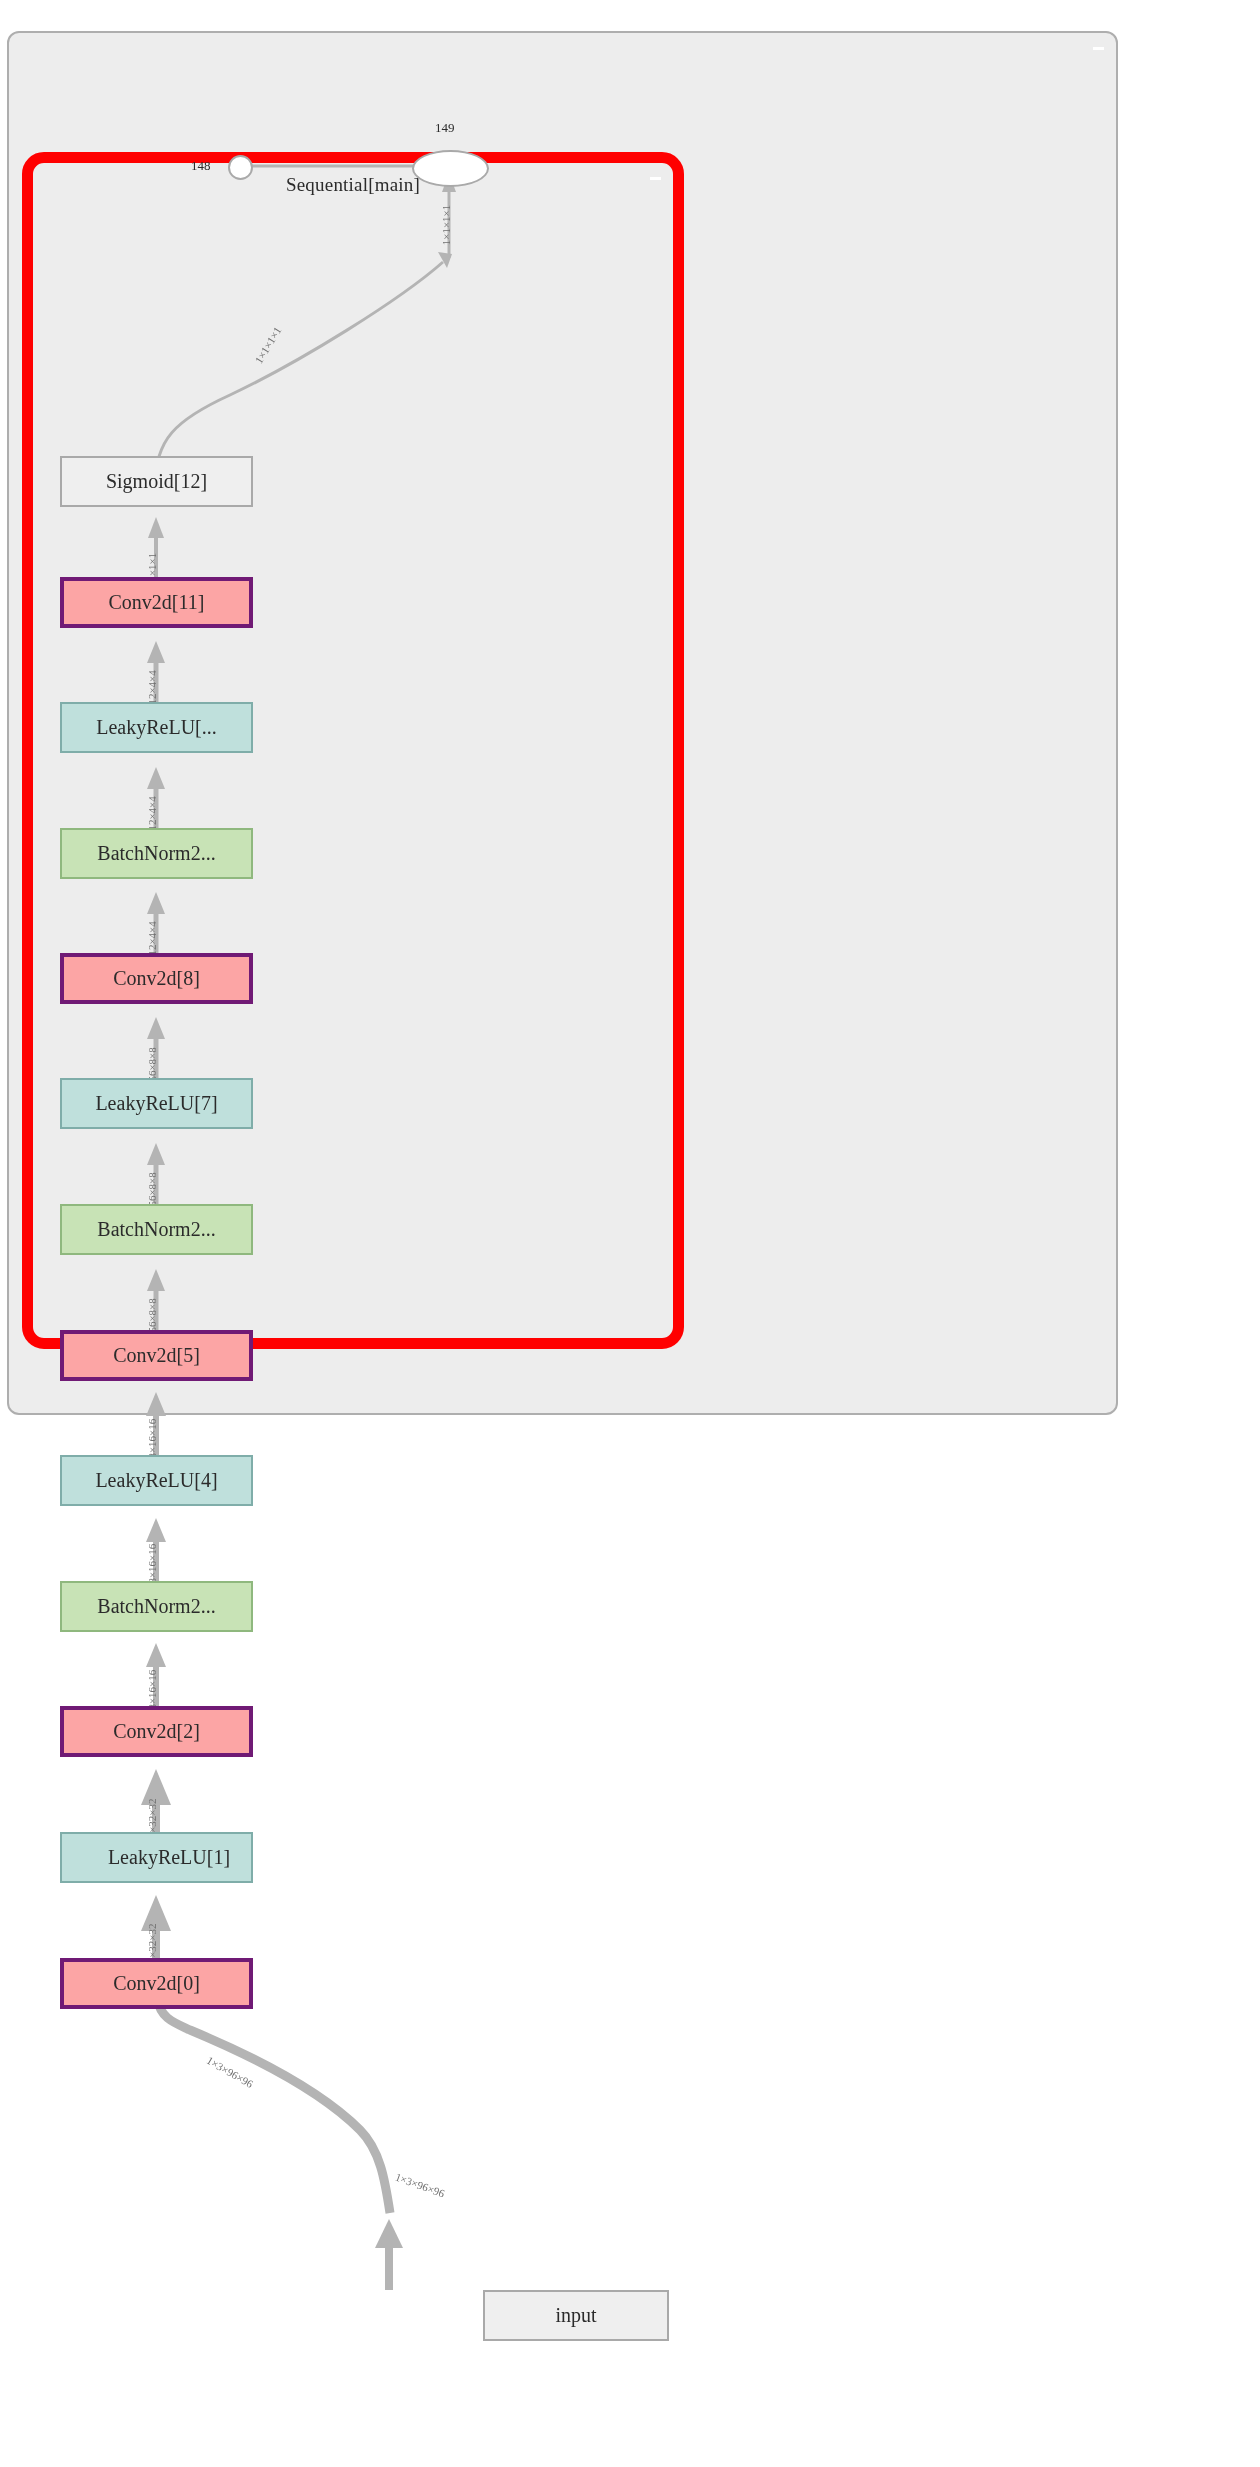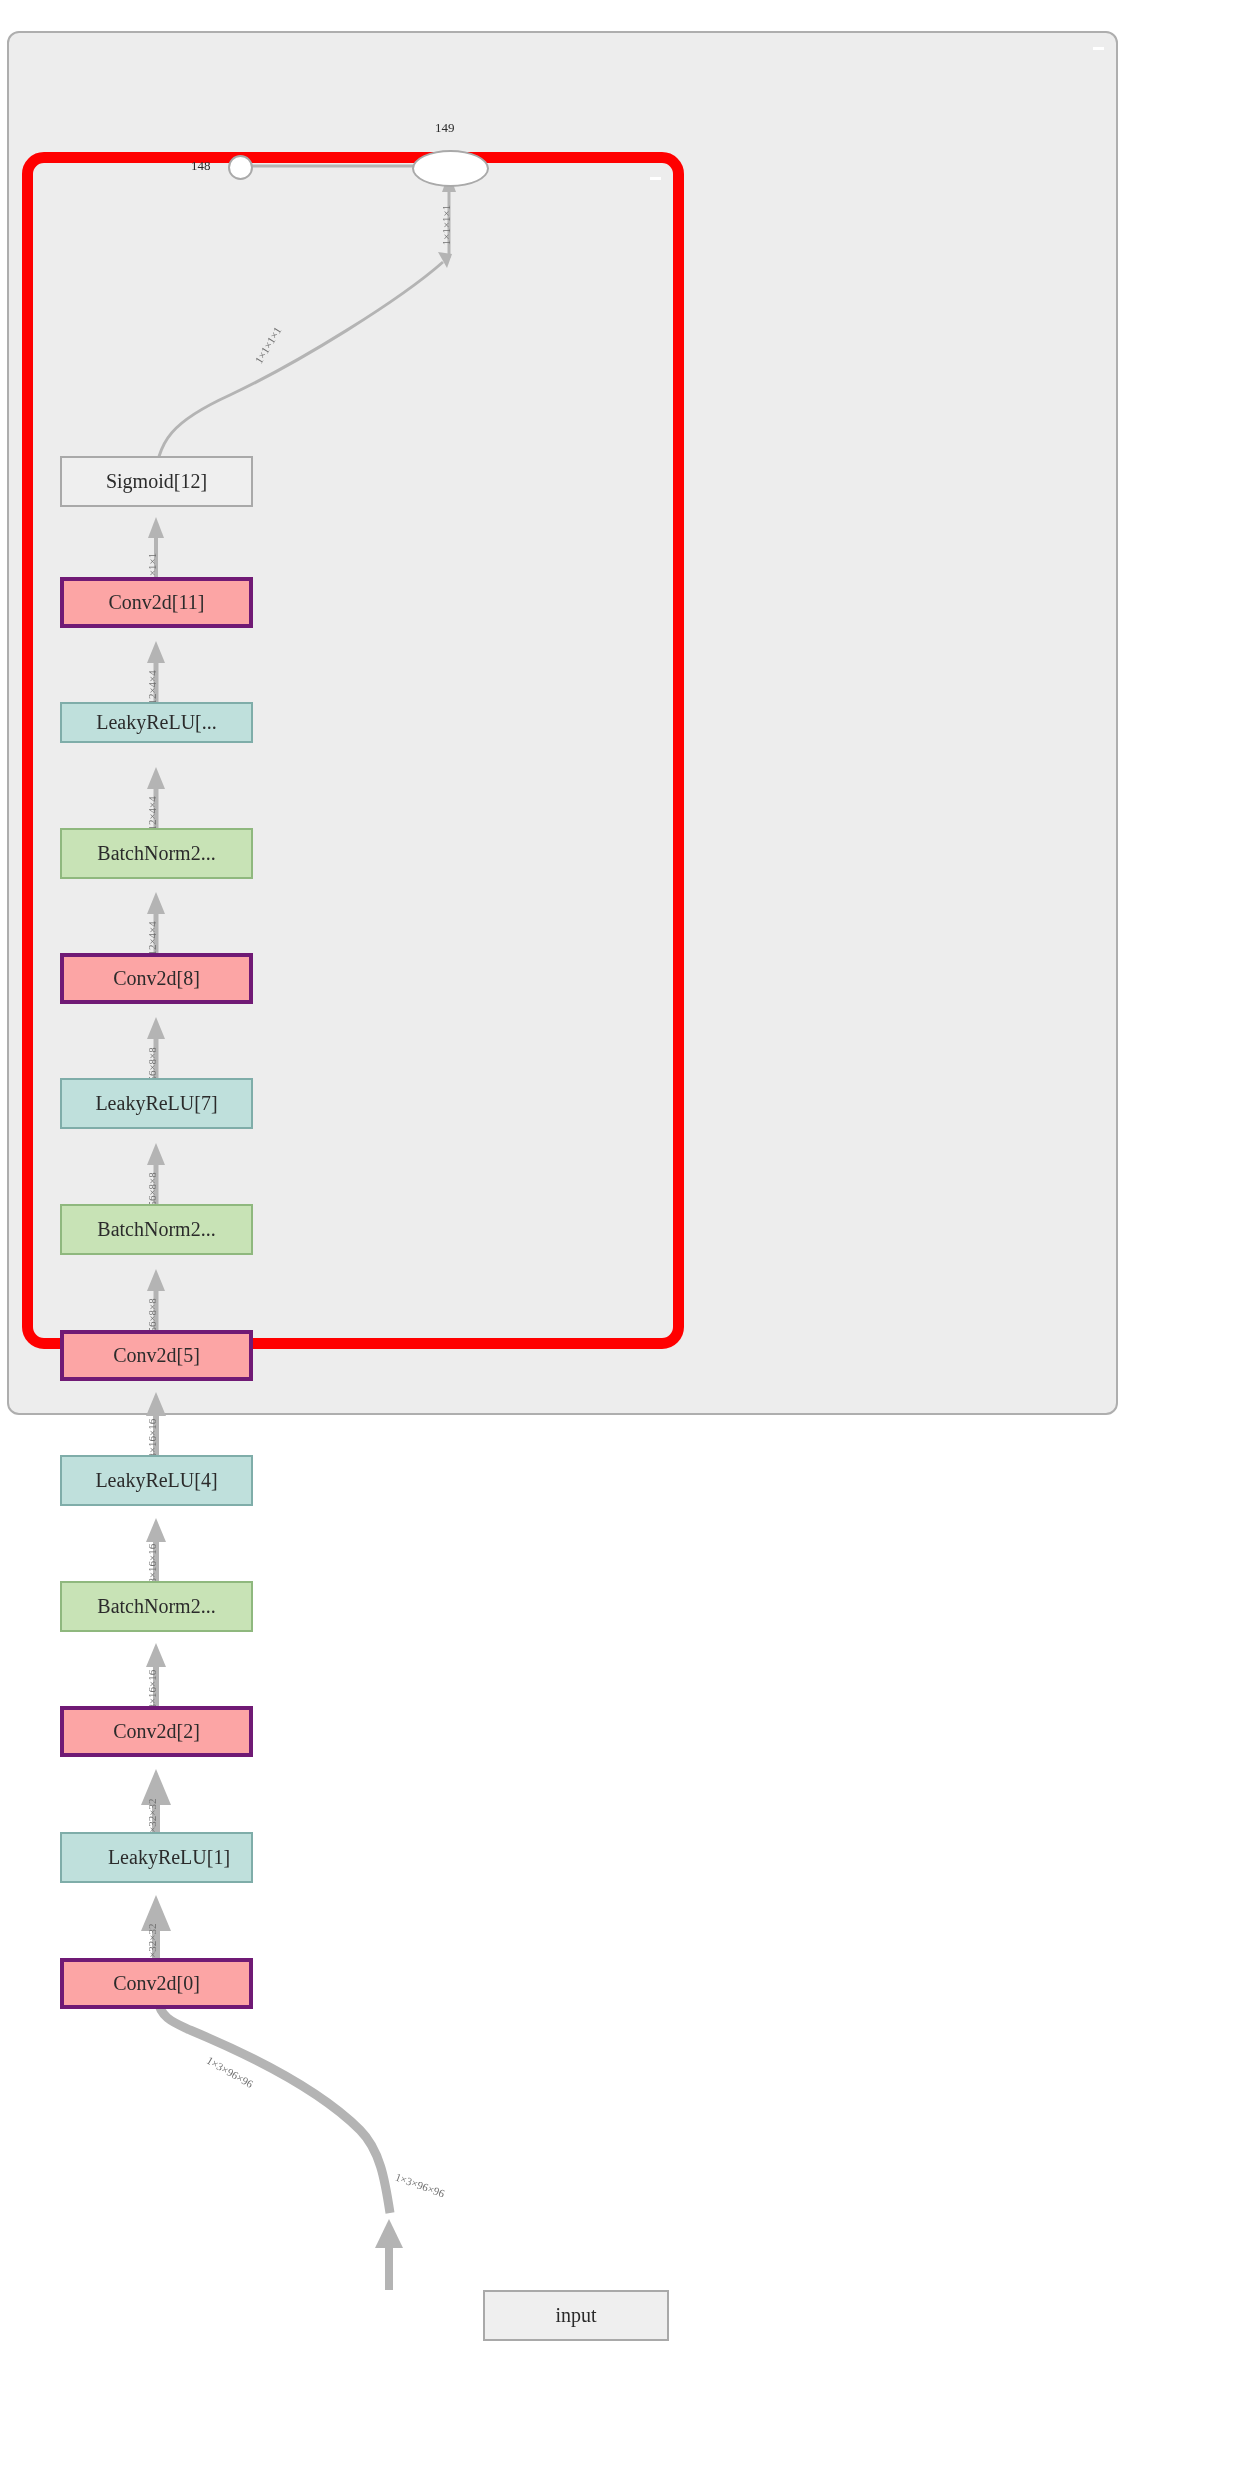--- a/index.html
+++ b/index.html
@@ -146,20 +146,21 @@
 </head>
 <body>
 
 <div id="canvas">
 
   <div class="cluster" id="cluster-netd">
     <div class="collapse-dash"></div>
   </div>
 
   <div class="cluster" id="cluster-sequential">
+    <div class="cluster-label">Sequential[main]</div>
     <div class="collapse-dash"></div>
   </div>
 
   <svg class="edges" viewBox="0 0 1260 2467">
 
     <g>
       <path class="edge-line" d="M 246,166 L 430,166" stroke-width="3"></path>
       <polygon class="edge-head" points="430,159 449,166 430,173"></polygon>
     </g>
 
@@ -251,21 +252,21 @@
   <div class="tensor-id" style="left:435px; top:120px;font-family:Liberation Serif, serif;">149</div>
 
   <div class="node plain" style="left:60px; top:456px; width:193px; height:51px;">
     <span>Sigmoid[12]</span>
   </div>
 
   <div class="node conv" style="left:60px; top:577px; width:193px; height:51px;">
     <span>Conv2d[11]</span>
   </div>
 
-  <div class="node relu" style="left:60px; top:702px; width:193px; height:41px;text-align:center;">
+  <div class="node relu" style="left:60px; top:702px; width:193px; height:51px;text-align:center;">
     <span>LeakyReLU[...</span>
   </div>
 
   <div class="node bn" style="left:60px; top:828px; width:193px; height:51px;">
     <span>BatchNorm2...</span>
   </div>
 
   <div class="node conv" style="left:60px; top:953px; width:193px; height:51px;">
     <span>Conv2d[8]</span>
   </div>

